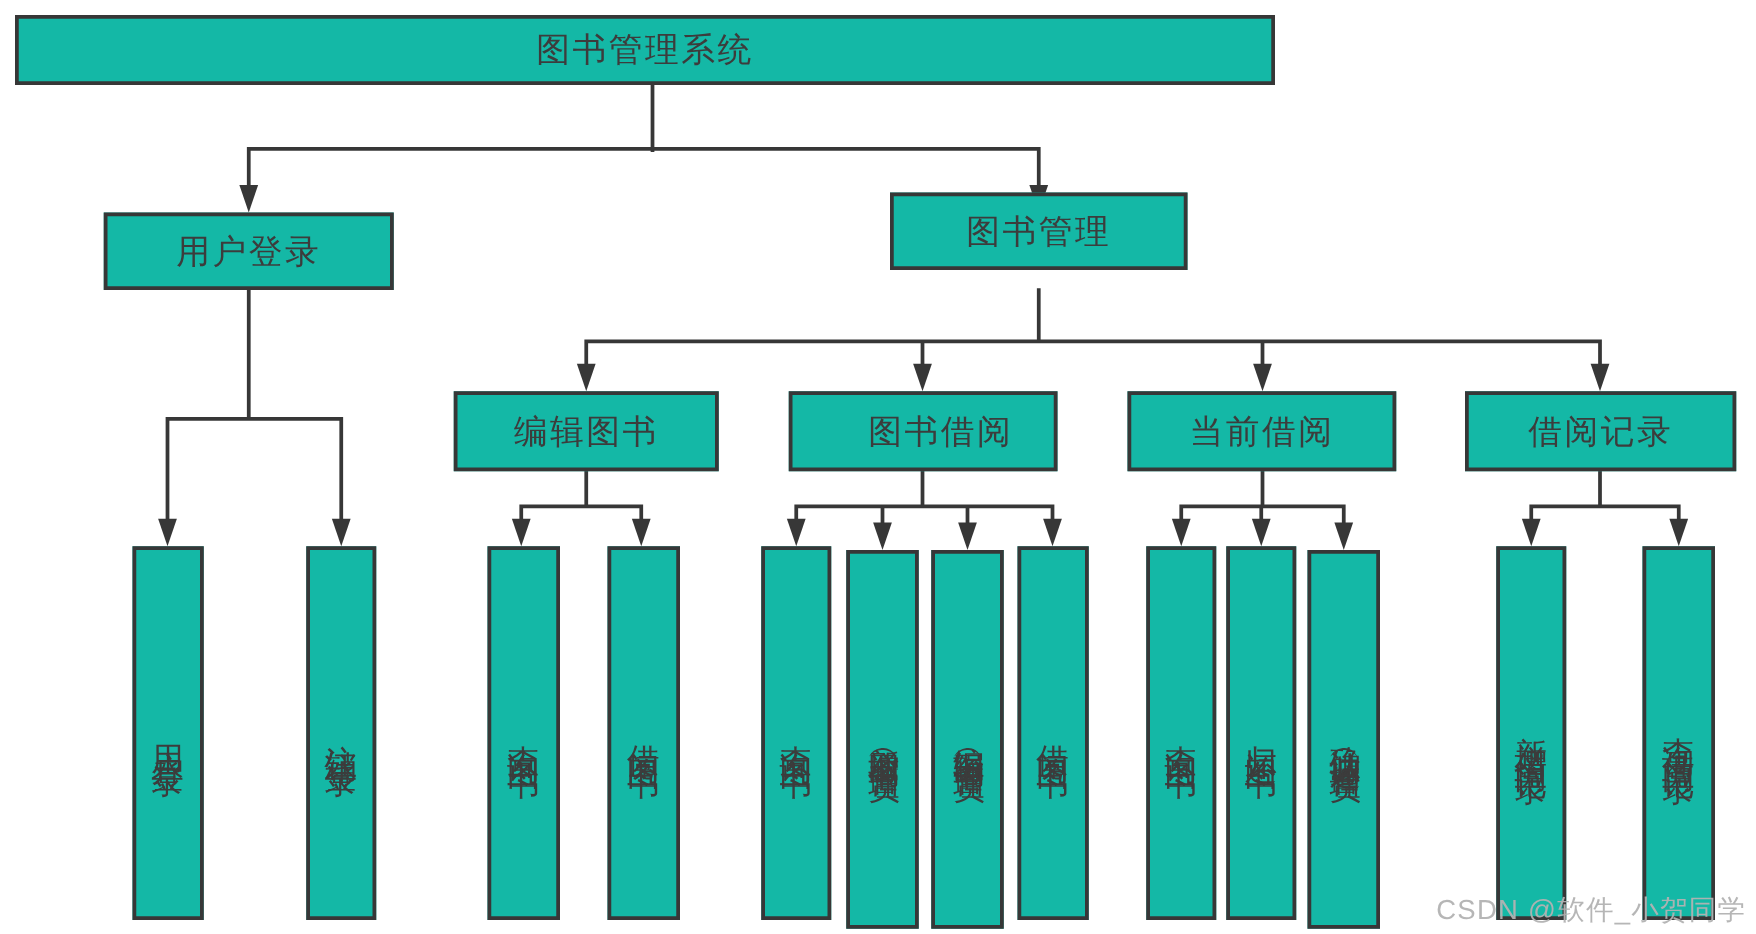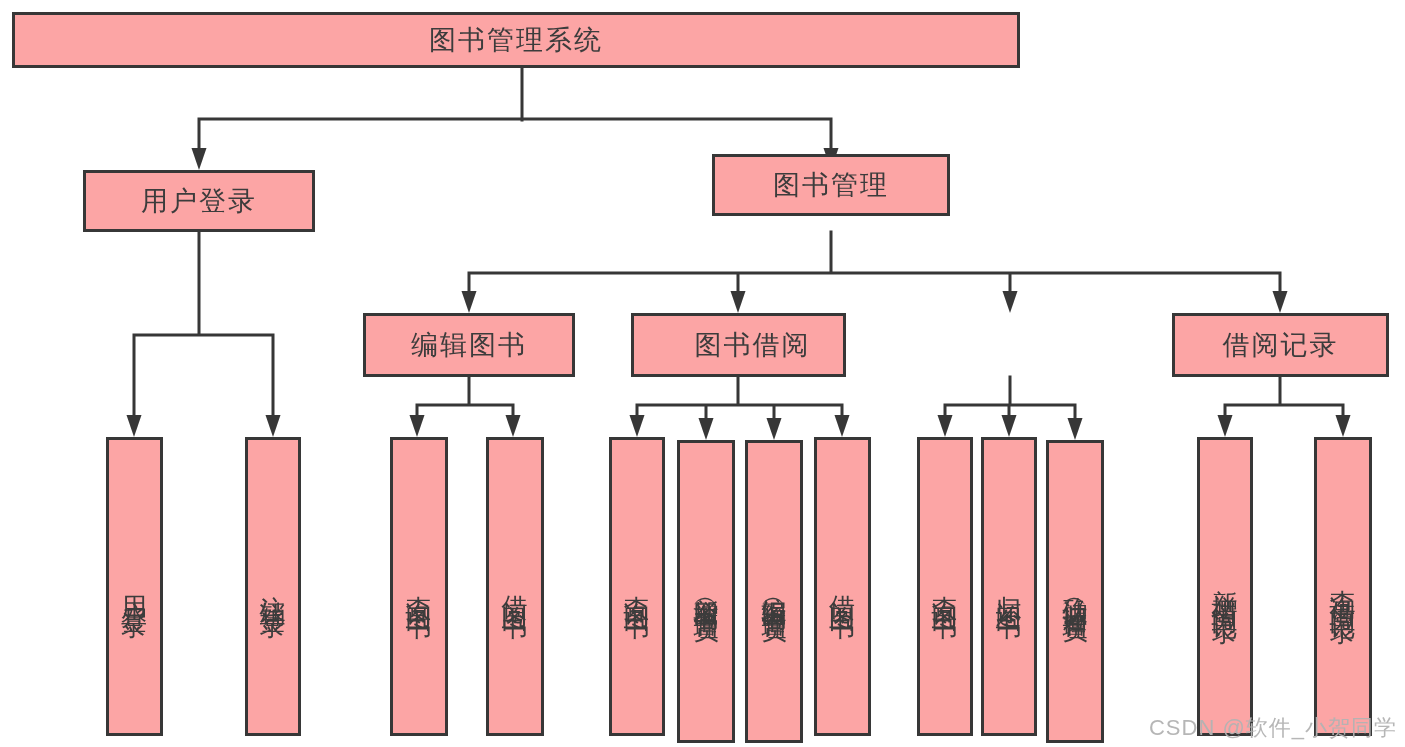--- a/index.html
+++ b/index.html
@@ -11,21 +11,21 @@
     width: 1405px;
     height: 747px;
     background: #ffffff;
     overflow: hidden;
   }
 
   svg.wires { position: absolute; left: 0; top: 0; z-index: 1; }
 
   .box {
     position: absolute;
-    background: #fca5a5;
+    background: #14b8a6;
     border: 3px solid #373737;
     display: flex;
     align-items: center;
     justify-content: center;
     z-index: 2;
     font-size: 27px;
     color: #3c3c3c;
   }
   .hlabel { letter-spacing: 2px; white-space: nowrap; }
 
@@ -90,20 +90,21 @@
     </g>
   </svg>
 
   <div class="box hlabel" style="left:12px; top:12px; width:1008px; height:56px;">图书管理系统</div>
 
   <div class="box hlabel" style="left:83px; top:170px; width:232px; height:62px;">用户登录</div>
   <div class="box hlabel" style="left:712px; top:154px; width:238px; height:62px;">图书管理</div>
 
   <div class="box hlabel" style="left:363px; top:313px; width:212px; height:64px;">编辑图书</div>
   <div class="box hlabel" style="left:631px; top:313px; width:215px; height:64px;padding-left:28px;">图书借阅</div>
+  <div class="box hlabel" style="left:902px; top:313px; width:215px; height:64px;">当前借阅</div>
   <div class="box hlabel" style="left:1172px; top:313px; width:217px; height:64px;font-family:Liberation Mono, monospace;">借阅记录</div>
 
   <div class="box leaf" style="left:106px; top:437px; width:57px; height:299px;">
     <span class="vtext">用户登录</span>
   </div>
   <div class="box leaf" style="left:245px; top:437px; width:56px; height:299px;">
     <span class="vtext">注销登录</span>
   </div>
 
   <div class="box leaf" style="left:390px; top:437px; width:58px; height:299px;">

